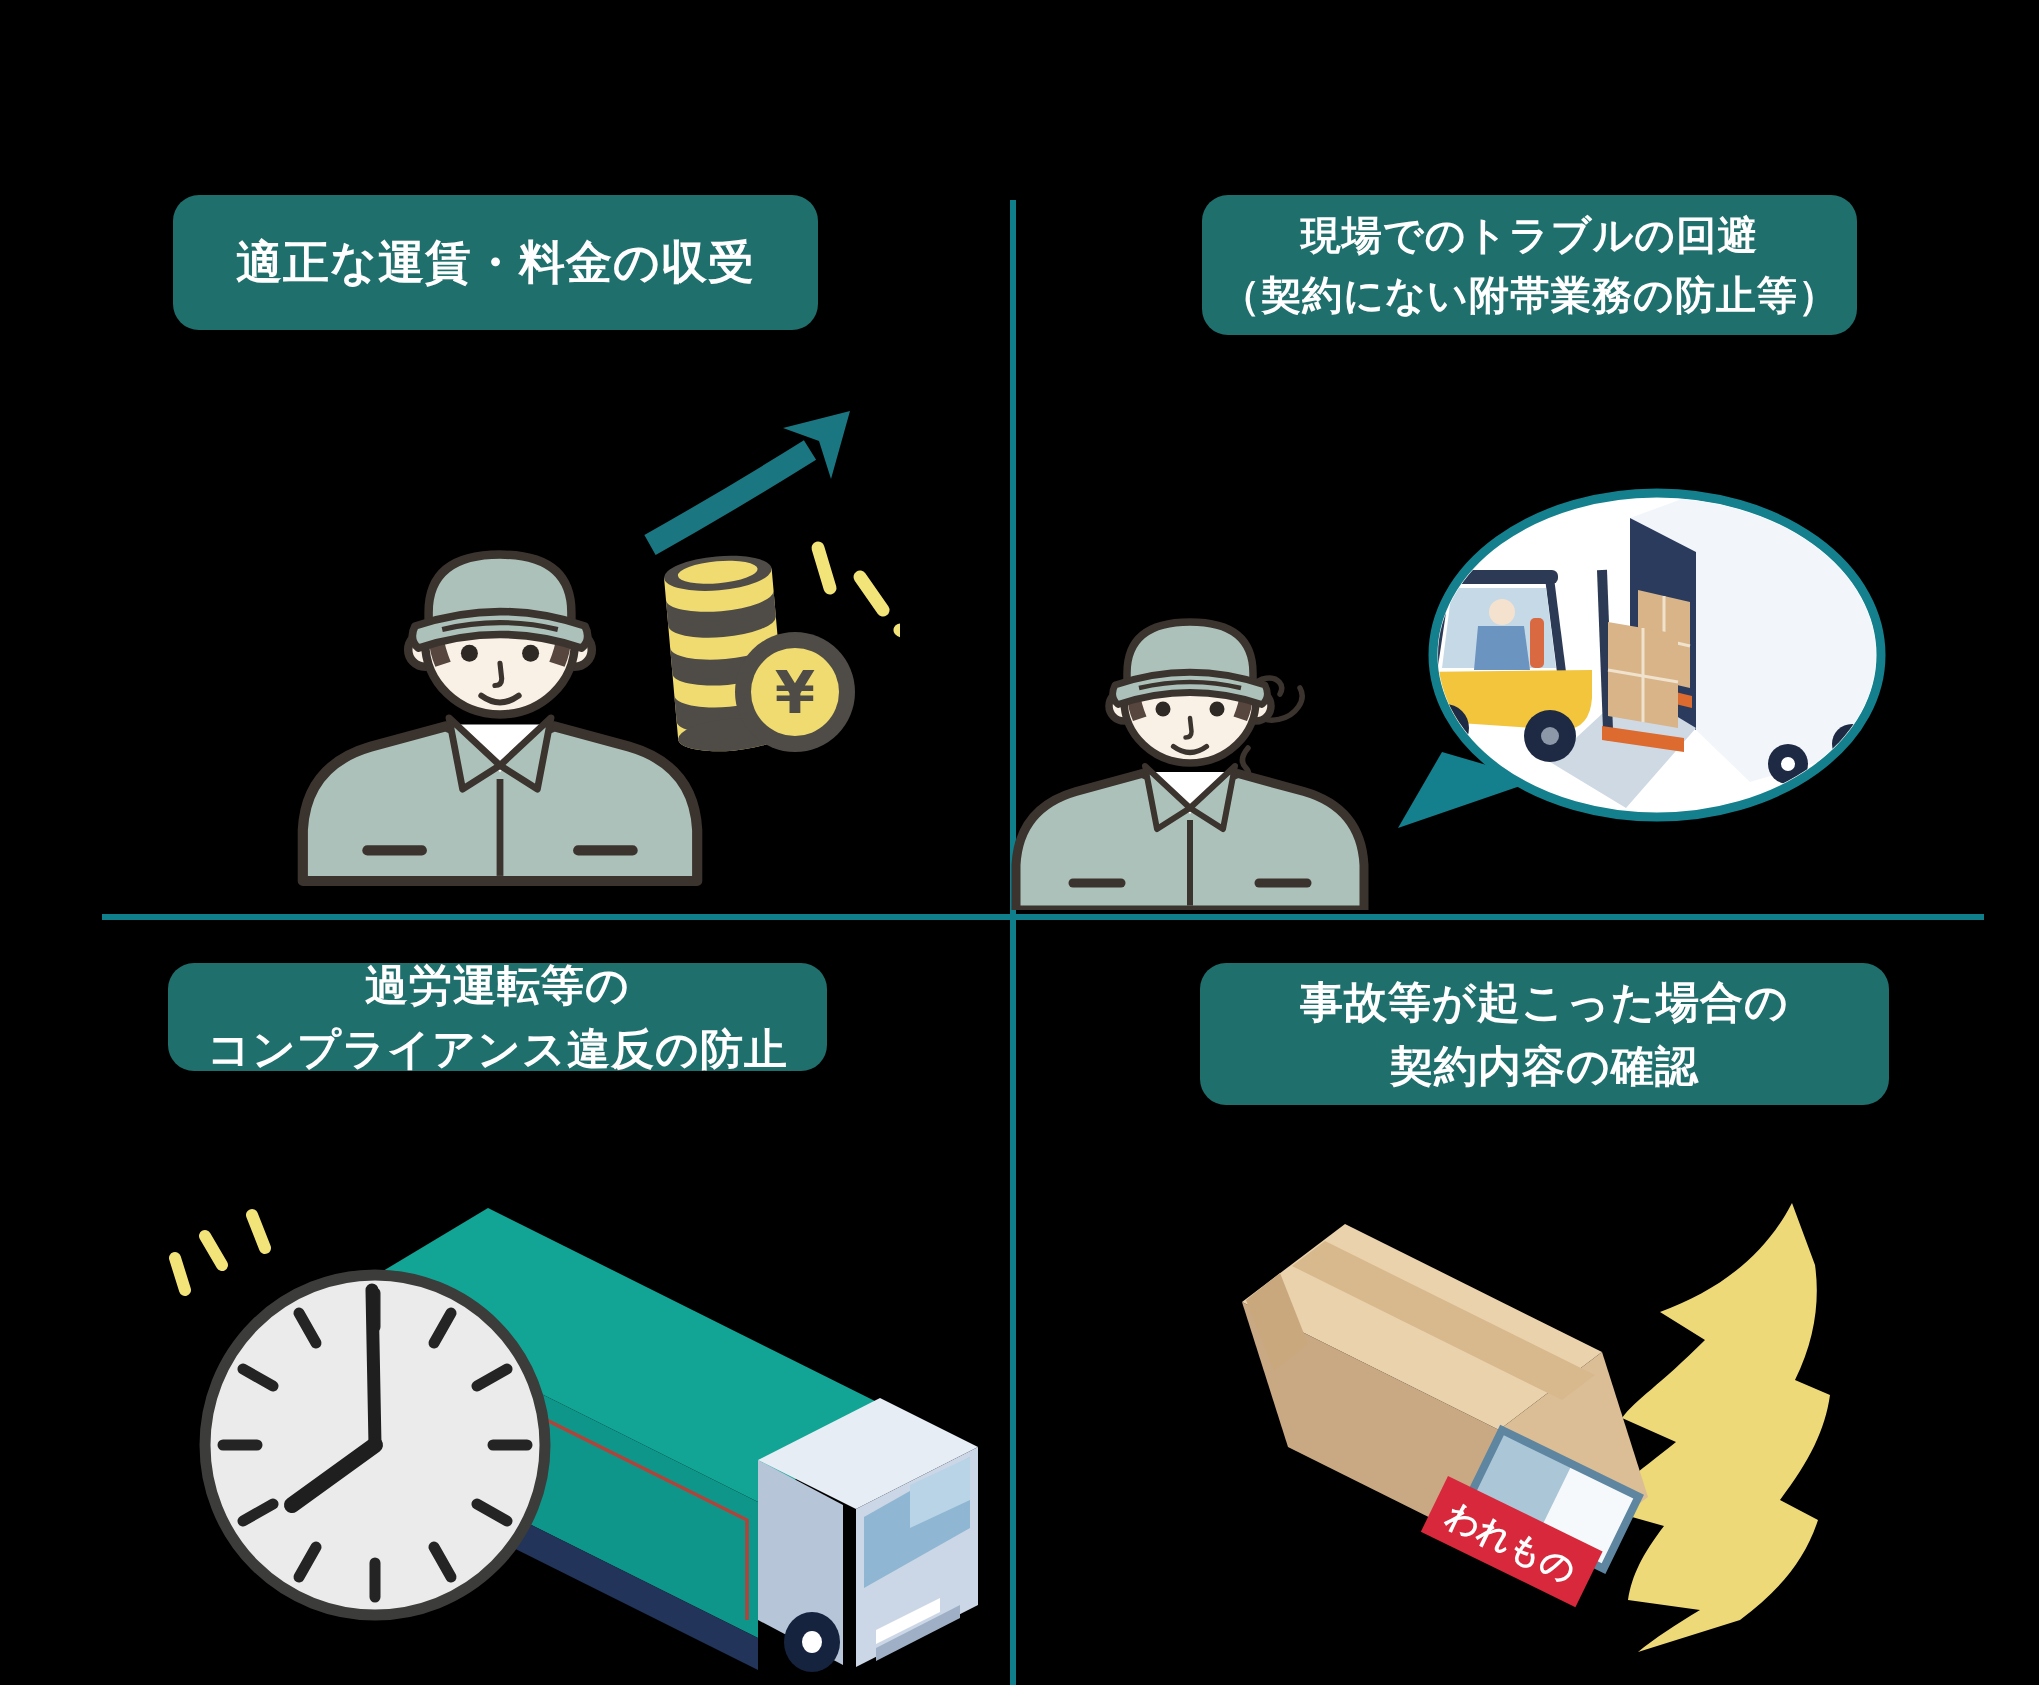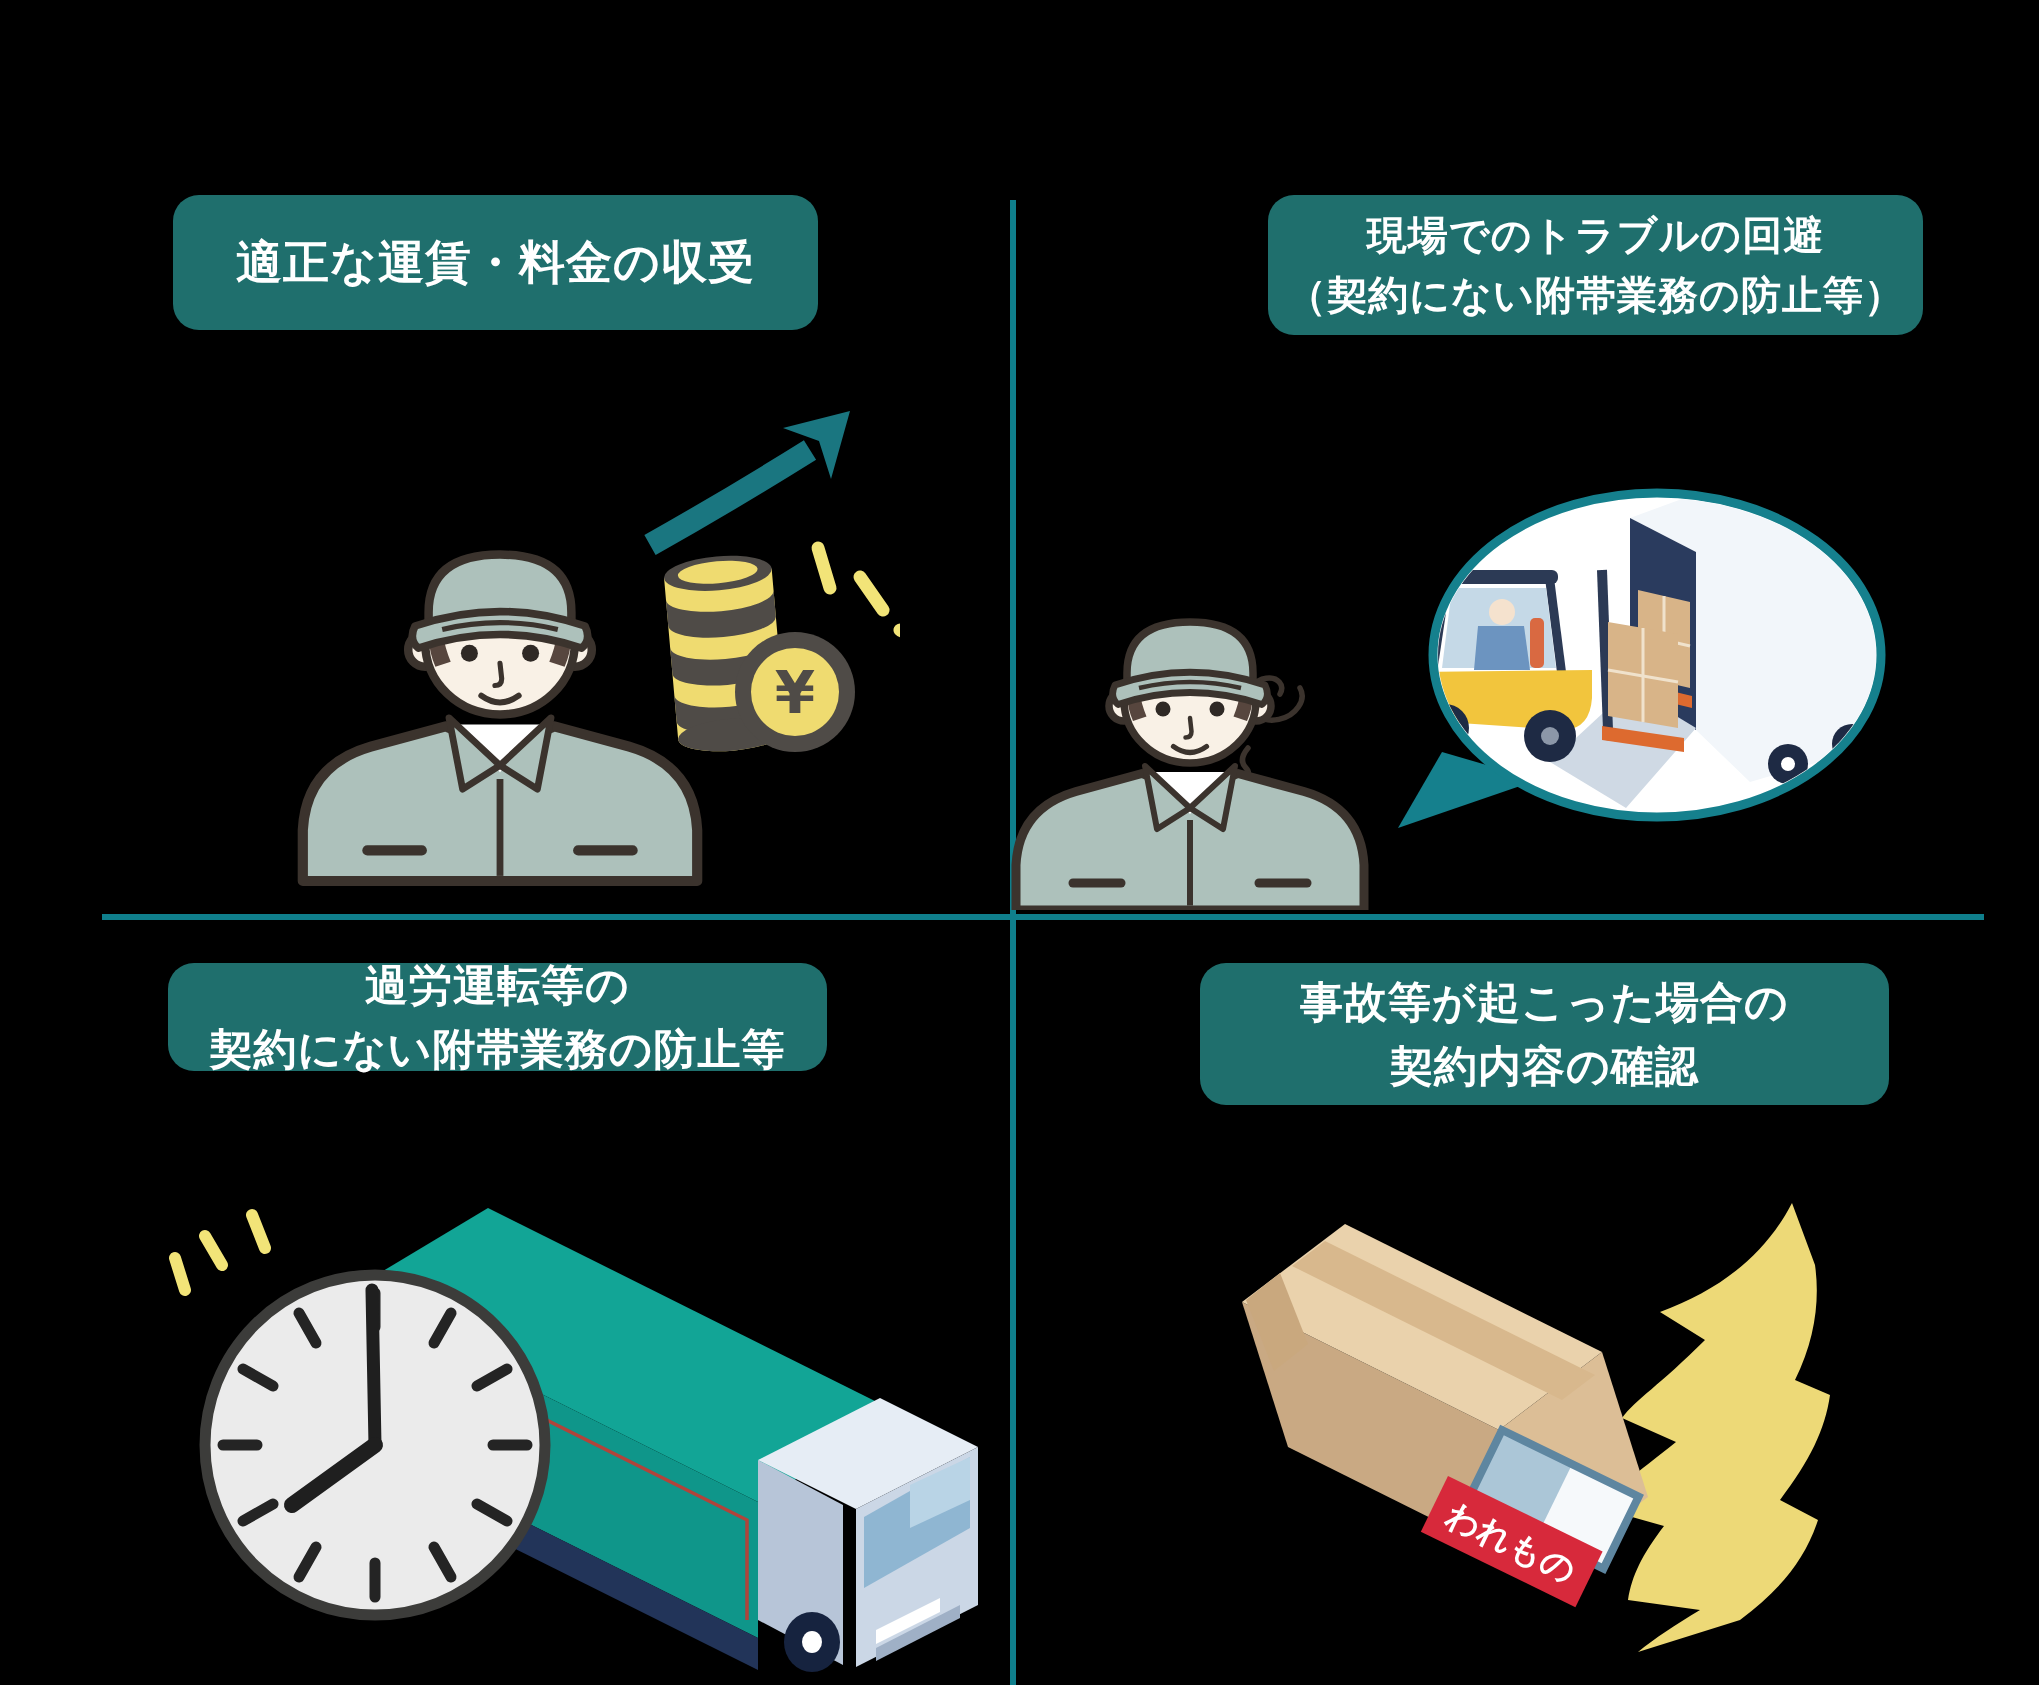--- a/index.html
+++ b/index.html
@@ -9,21 +9,21 @@
   }
   .divider{position:absolute;background:#0f7f8c;}
   .divider.v{left:1010px;top:200px;width:6px;height:1485px;}
   .divider.h{left:102px;top:914px;width:1882px;height:6px;}
   .header{
     position:absolute;background:#1f6f6d;border-radius:26px;color:#fff;
     font-weight:bold;display:flex;flex-direction:column;justify-content:center;
     align-items:center;text-align:center;letter-spacing:1px;
   }
   .header.q1{left:173px;top:195px;width:645px;height:135px;font-size:46px;}
-  .header.q2{left:1268px;top:195px;width:655px;height:140px;font-size:40px;line-height:1.5;}
+  .header.q2{left:1202px;top:195px;width:655px;height:140px;font-size:40px;line-height:1.5;}
   .header.q3{left:168px;top:963px;width:659px;height:108px;font-size:43px;line-height:1.5;}
   .header.q4{left:1200px;top:963px;width:689px;height:142px;font-size:43px;line-height:1.5;}
   .illus{position:absolute;}
   .illus.q1{left:250px;top:395px;}
   .illus.q2{left:990px;top:430px;}
   .illus.q3{left:140px;top:1160px;}
   .illus.q4{left:1180px;top:1160px;}
 </style>
 </head>
 <body>
@@ -35,21 +35,21 @@
 
   <div class="header q1">
     <div>適正な運賃・料金の収受</div>
   </div>
   <div class="header q2">
     <div>現場でのトラブルの回避</div>
     <div>（契約にない附帯業務の防止等）</div>
   </div>
   <div class="header q3">
     <div>過労運転等の</div>
-    <div>契約にない附帯業務の防止等</div>
+    <div>コンプライアンス違反の防止</div>
   </div>
   <div class="header q4">
     <div>事故等が起こった場合の</div>
     <div>契約内容の確認</div>
   </div>
 
   <svg class="illus q1" width="650" height="500" viewBox="0 0 650 500">
     <defs>
       <g id="worker-figure">
 

